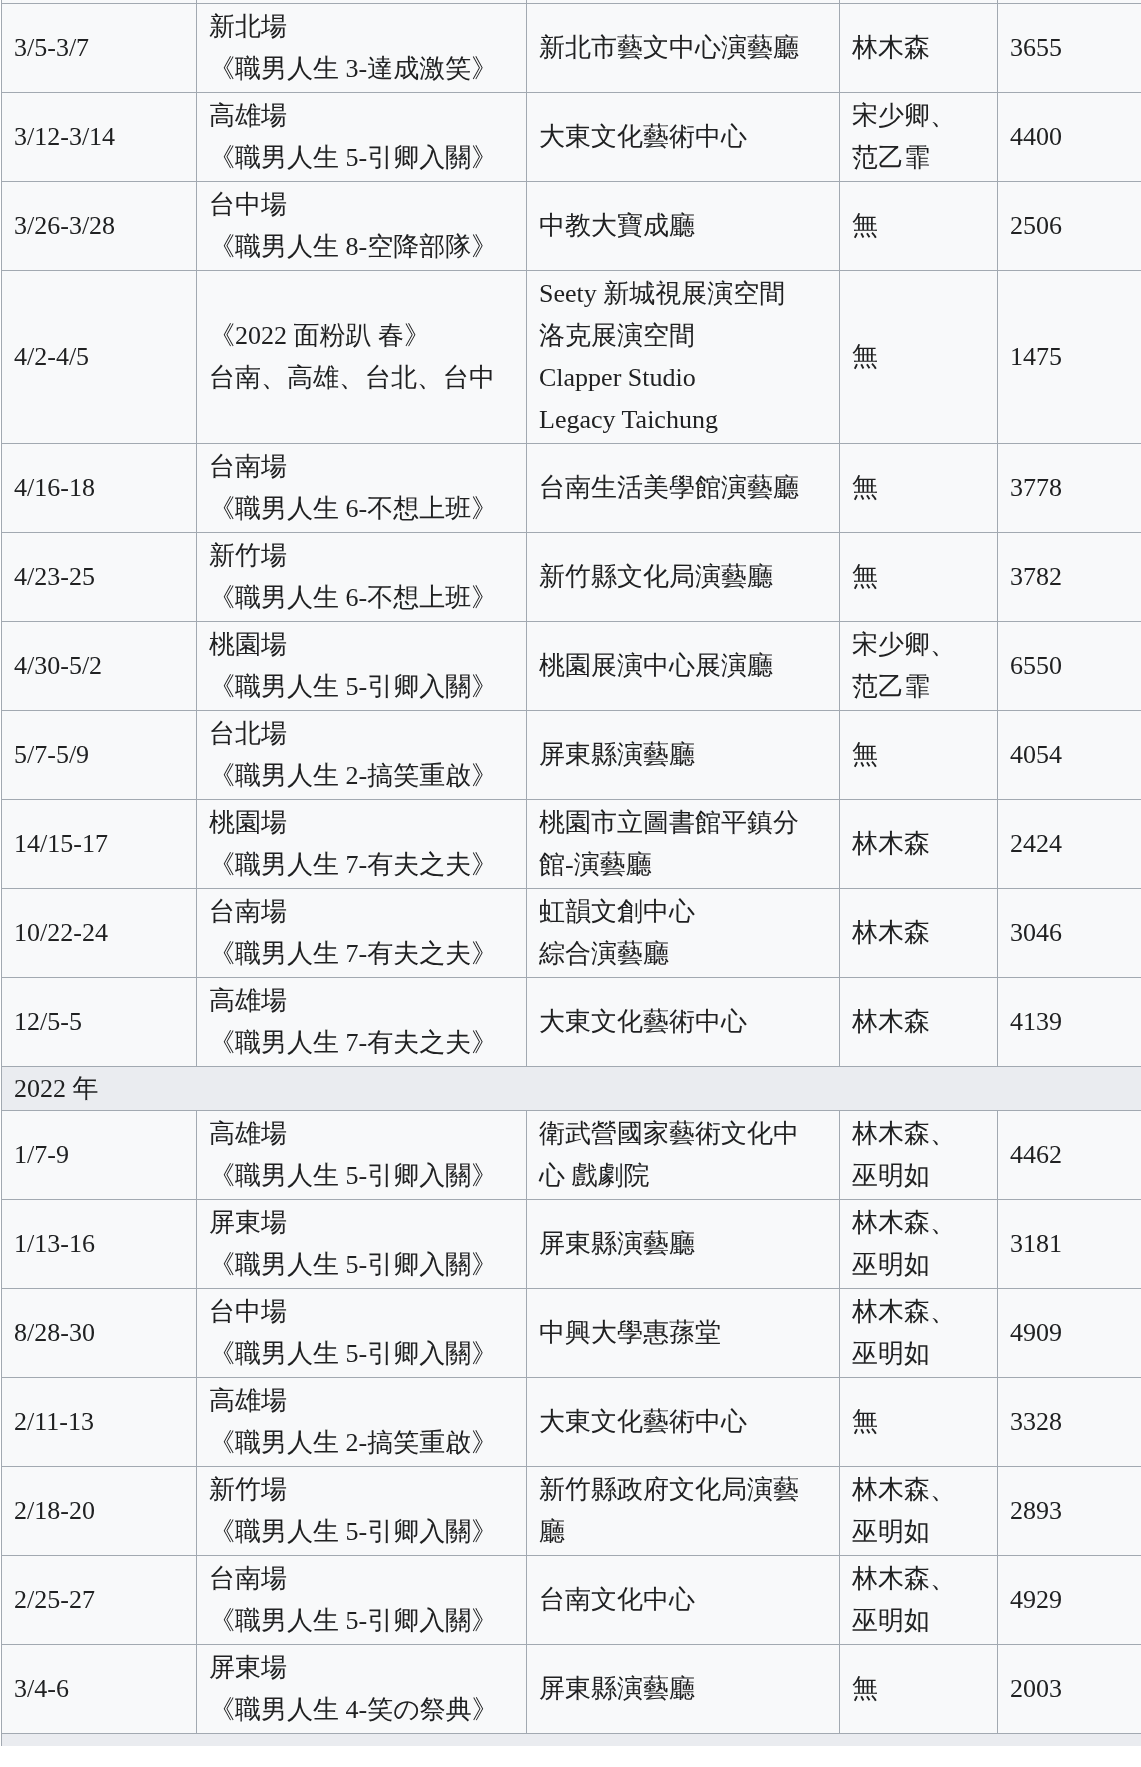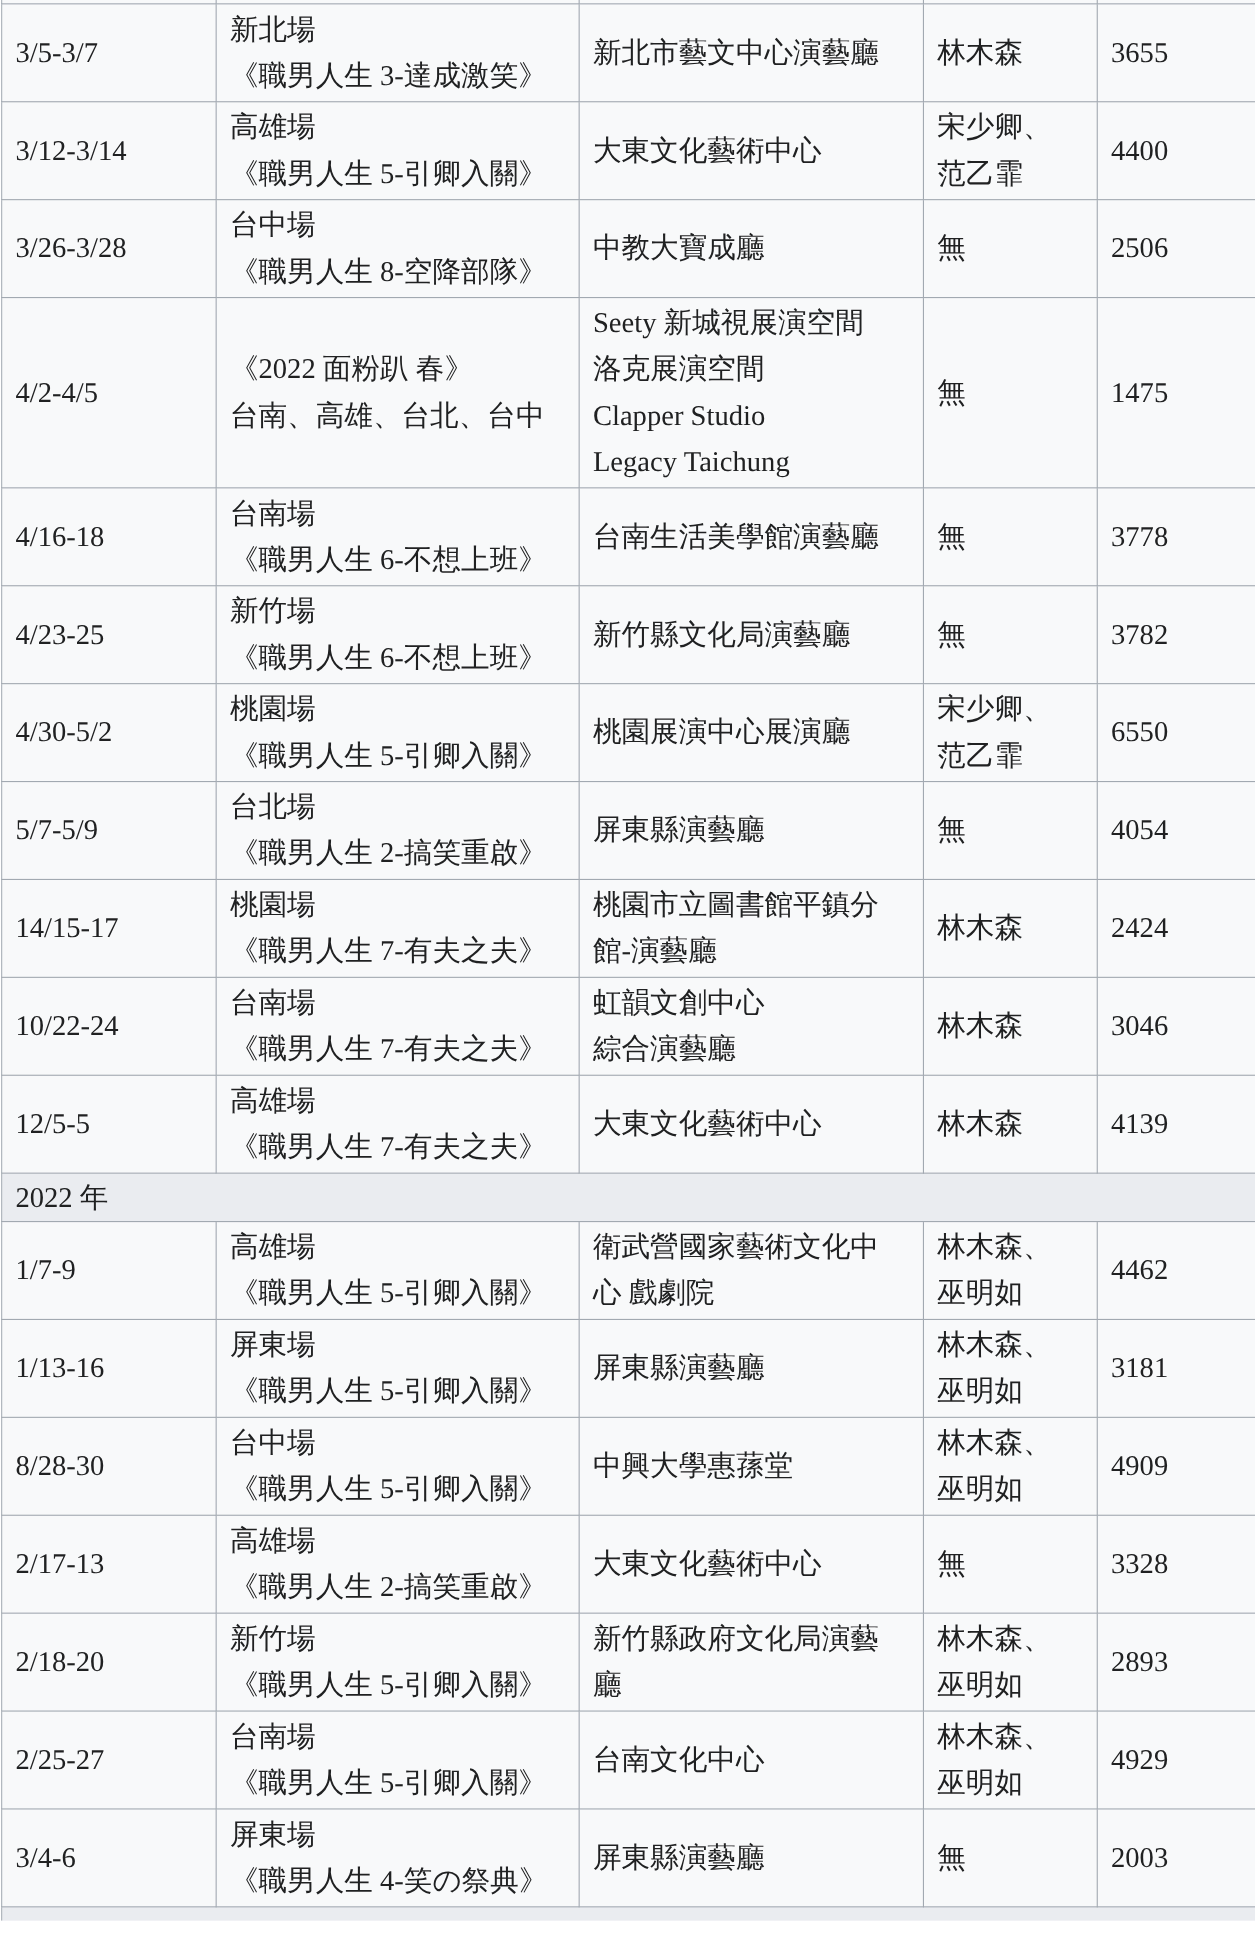--- a/index.html
+++ b/index.html
@@ -194,21 +194,21 @@
         <tr>
           <td class="date-cell">8/28-30</td>
           <td class="show-cell">台中場
 《職男人生 5-引卿入關》</td>
           <td class="venue-cell">中興大學惠蓀堂</td>
           <td class="guests-cell">林木森、
 巫明如</td>
           <td class="attendance-cell">4909</td>
         </tr>
         <tr>
-          <td class="date-cell">2/17-13</td>
+          <td class="date-cell">2/11-13</td>
           <td class="show-cell">高雄場
 《職男人生 2-搞笑重啟》</td>
           <td class="venue-cell">大東文化藝術中心</td>
           <td class="guests-cell">無</td>
           <td class="attendance-cell">3328</td>
         </tr>
         <tr>
           <td class="date-cell">2/18-20</td>
           <td class="show-cell">新竹場
 《職男人生 5-引卿入關》</td>

